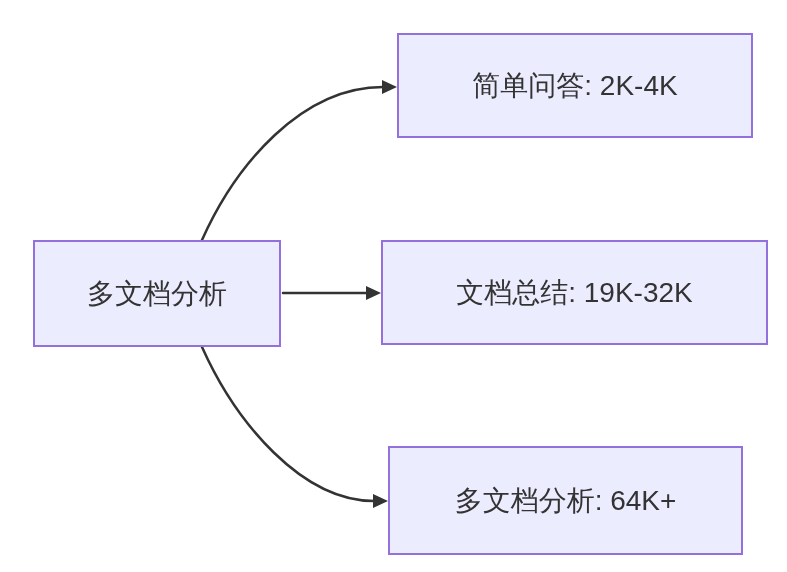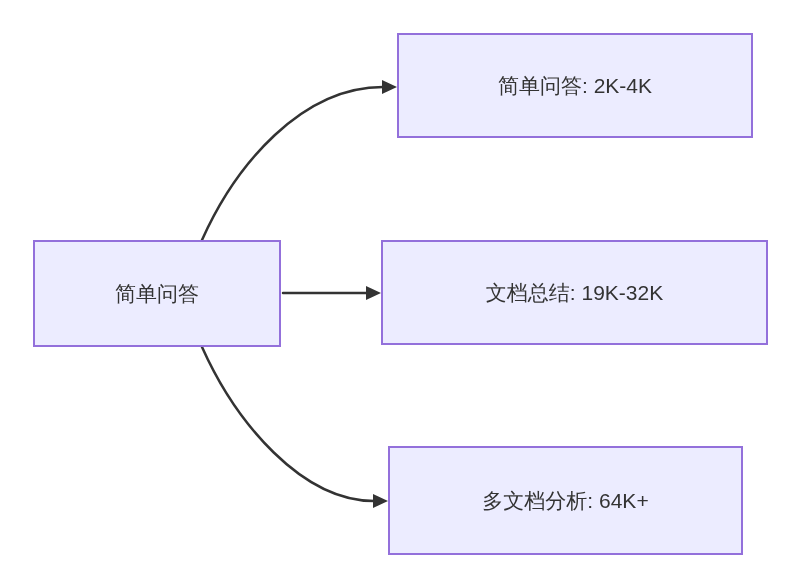--- a/index.html
+++ b/index.html
@@ -31,21 +31,21 @@
     stroke: var(--edge);
     stroke-width: 2.5px;
     stroke-linecap: round;
   }
   .arrowhead { fill: var(--edge); stroke: none; }
   .node {
     position: absolute;
     background: var(--node-fill);
     border: 2.5px solid var(--node-border);
     color: var(--text);
-    font-size: 21px;
+    font-size: 28px;
     line-height: 1;
     display: flex;
     align-items: center;
     justify-content: center;
     text-align: center;
     white-space: nowrap;
   }
   .node-root   { left: 33px;  top: 240px; width: 248px; height: 107px; }
   .node-child1 { left: 397px; top: 33px;  width: 356px; height: 105px; }
   .node-child2 { left: 381px; top: 240px; width: 387px; height: 105px; }
@@ -61,21 +61,21 @@
     <path class="edge-path" d="M 202 240 C 236 164, 302 87, 383 87"></path>
     <polygon class="arrowhead" points="397,87 382,80 382,94"></polygon>
 
     <path class="edge-path" d="M 283 293 L 367 293"></path>
     <polygon class="arrowhead" points="381,293 366,286 366,300"></polygon>
 
     <path class="edge-path" d="M 202 347 C 236 423, 302 501, 374 501"></path>
     <polygon class="arrowhead" points="388,501 373,494 373,508"></polygon>
   </svg>
 
-  <div class="node node-root">简单问答</div>
+  <div class="node node-root">多文档分析</div>
 
   <div class="node node-child1">简单问答: 2K-4K</div>
 
   <div class="node node-child2">文档总结: 19K-32K</div>
 
   <div class="node node-child3">多文档分析: 64K+</div>
 
 </div>
 
 </body></html>

